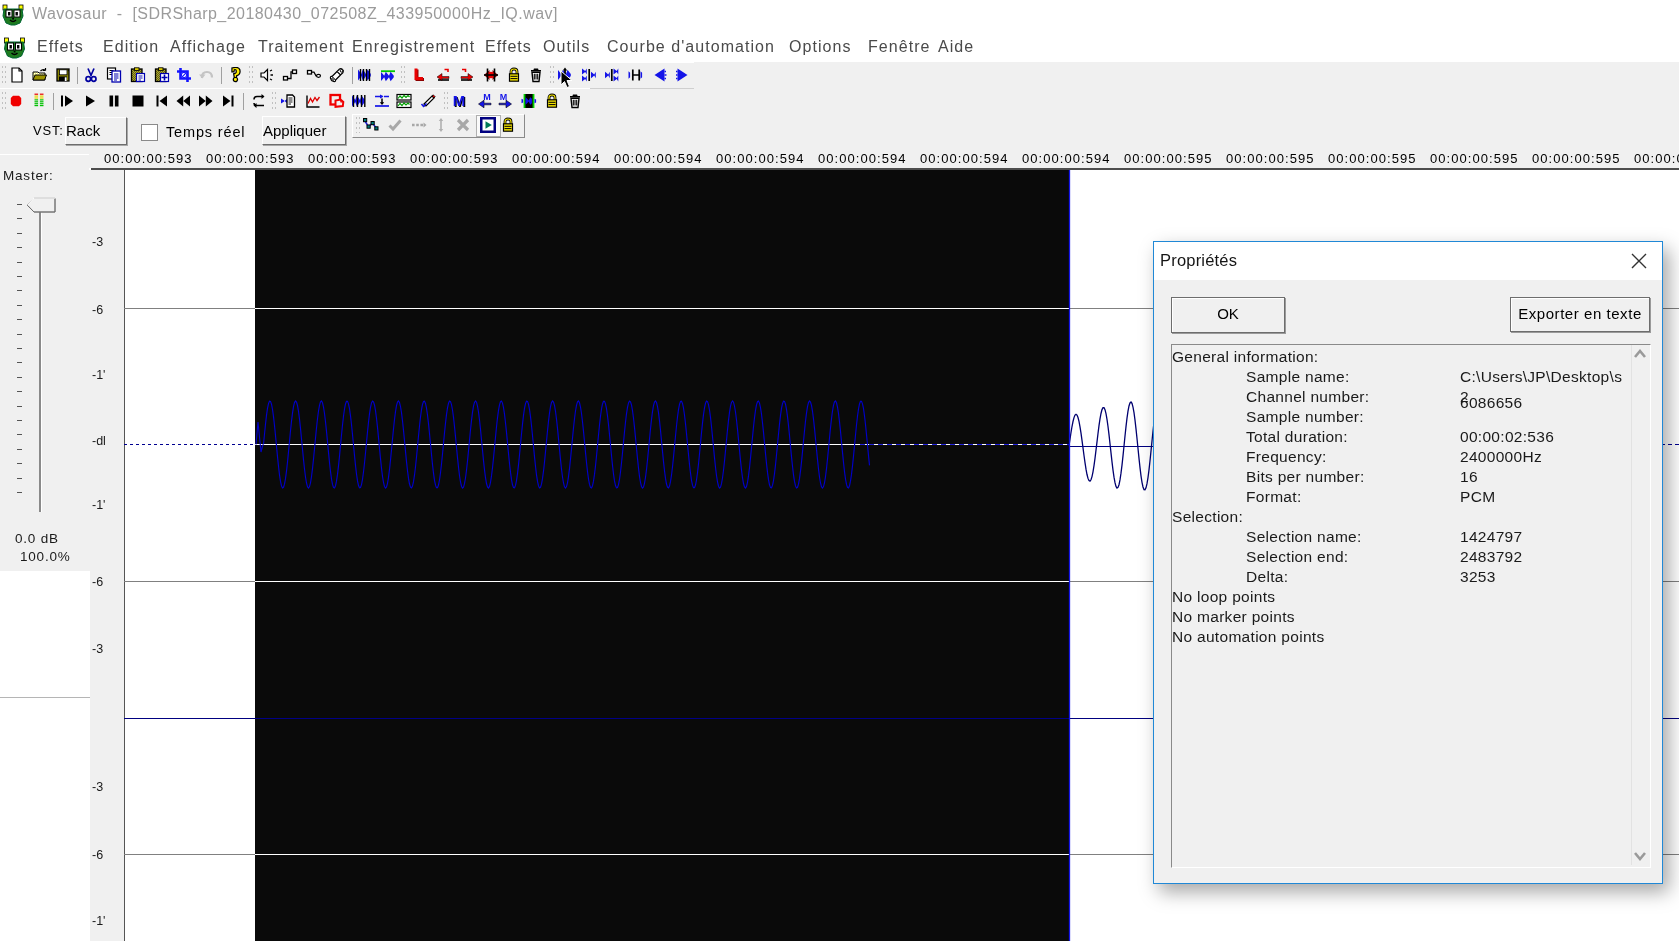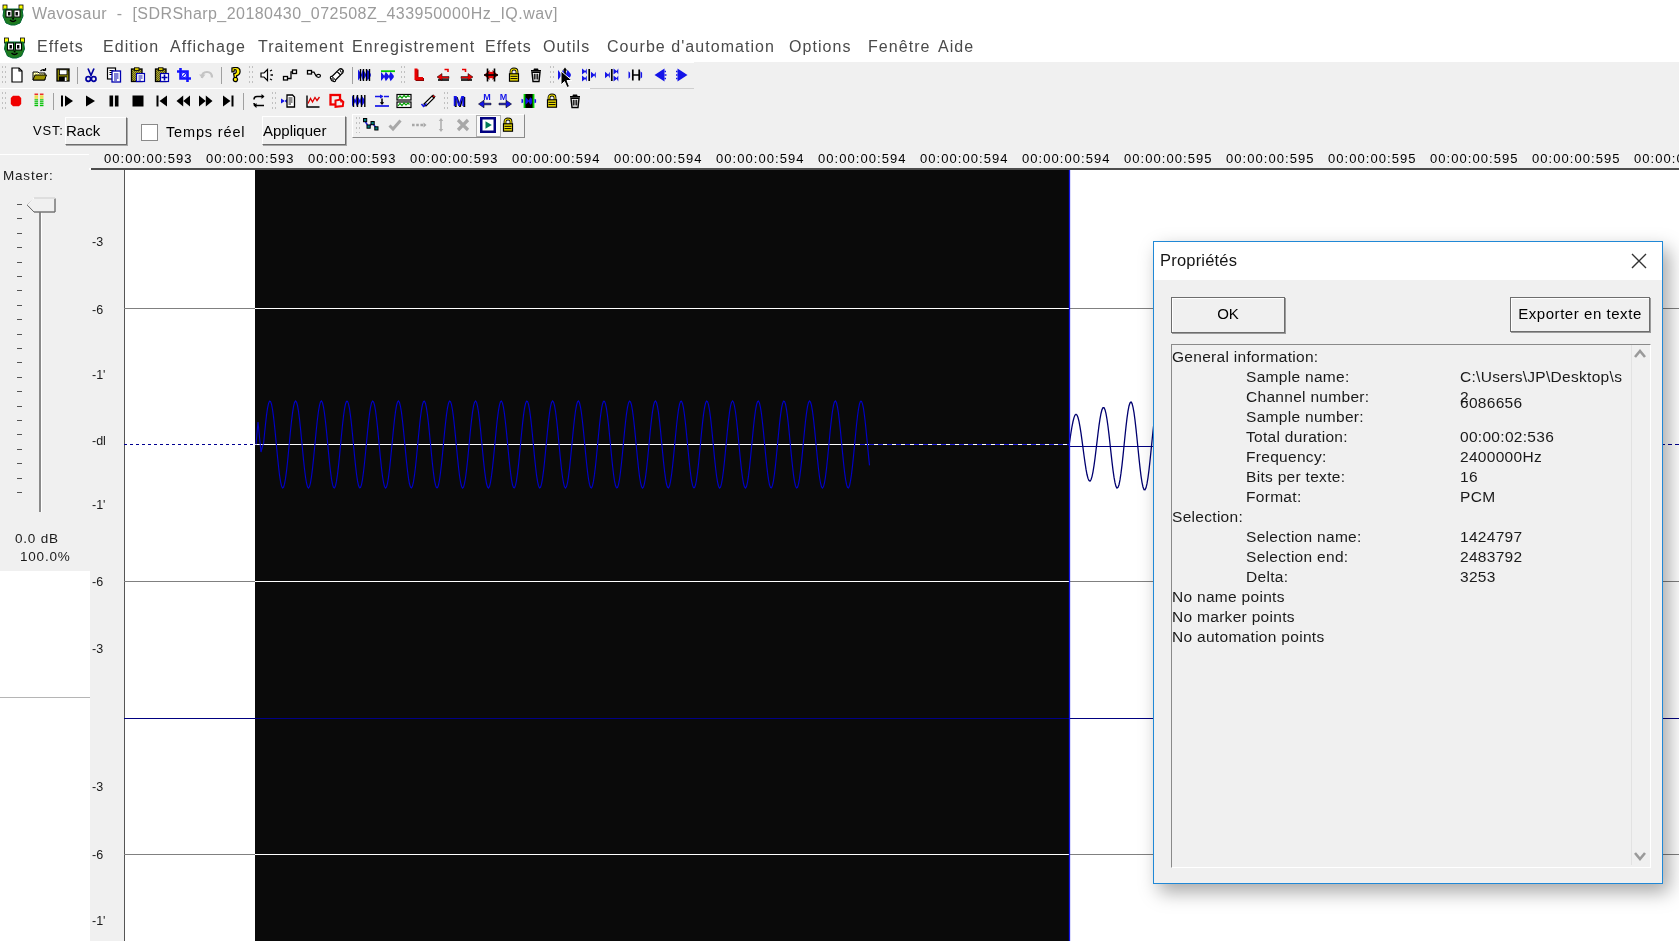--- a/index.html
+++ b/index.html
@@ -528,32 +528,32 @@
           <div class="abs" style="left:74px;top:23px;white-space:nowrap">Sample name:</div>
           <div class="abs" style="left:288px;top:23px;white-space:nowrap">C:\Users\JP\Desktop\s</div>
           <div class="abs" style="left:74px;top:43px;white-space:nowrap">Channel number:</div>
           <div class="abs" style="left:288px;top:43px;white-space:nowrap">2</div>
           <div class="abs" style="left:74px;top:63px;white-space:nowrap">Sample number:</div>
           <div class="abs" style="left:288px;top:49px;white-space:nowrap">6086656</div>
           <div class="abs" style="left:74px;top:83px;white-space:nowrap">Total duration:</div>
           <div class="abs" style="left:288px;top:83px;white-space:nowrap">00:00:02:536</div>
           <div class="abs" style="left:74px;top:103px;white-space:nowrap">Frequency:</div>
           <div class="abs" style="left:288px;top:103px;white-space:nowrap">2400000Hz</div>
-          <div class="abs" style="left:74px;top:123px;white-space:nowrap">Bits per texte:</div>
+          <div class="abs" style="left:74px;top:123px;white-space:nowrap">Bits per number:</div>
           <div class="abs" style="left:288px;top:123px;white-space:nowrap">16</div>
           <div class="abs" style="left:74px;top:143px;white-space:nowrap">Format:</div>
           <div class="abs" style="left:288px;top:143px;white-space:nowrap">PCM</div>
           <div class="abs" style="left:0px;top:163px;white-space:nowrap">Selection:</div>
           <div class="abs" style="left:74px;top:183px;white-space:nowrap">Selection name:</div>
           <div class="abs" style="left:288px;top:183px;white-space:nowrap">1424797</div>
           <div class="abs" style="left:74px;top:203px;white-space:nowrap">Selection end:</div>
           <div class="abs" style="left:288px;top:203px;white-space:nowrap">2483792</div>
           <div class="abs" style="left:74px;top:223px;white-space:nowrap">Delta:</div>
           <div class="abs" style="left:288px;top:223px;white-space:nowrap">3253</div>
-          <div class="abs" style="left:0px;top:243px;white-space:nowrap">No name points</div>
+          <div class="abs" style="left:0px;top:243px;white-space:nowrap">No loop points</div>
           <div class="abs" style="left:0px;top:263px;white-space:nowrap">No marker points</div>
           <div class="abs" style="left:0px;top:283px;white-space:nowrap">No automation points</div>
         </div>
 
       <div class="abs" style="left:459px;top:0;width:17px;height:520px;background:#f0f0f0;border-left:1px solid #e2e2e2;"></div>
       <svg class="abs" style="left:461px;top:4px" width="14" height="10" viewBox="0 0 14 10">
         <path d="M2 8 L7 2 L12 8" stroke="#9a9a9a" stroke-width="2.6" fill="none"></path>
       </svg>
       <svg class="abs" style="left:461px;top:506px" width="14" height="10" viewBox="0 0 14 10">
         <path d="M2 2 L7 8 L12 2" stroke="#9a9a9a" stroke-width="2.6" fill="none"></path>

